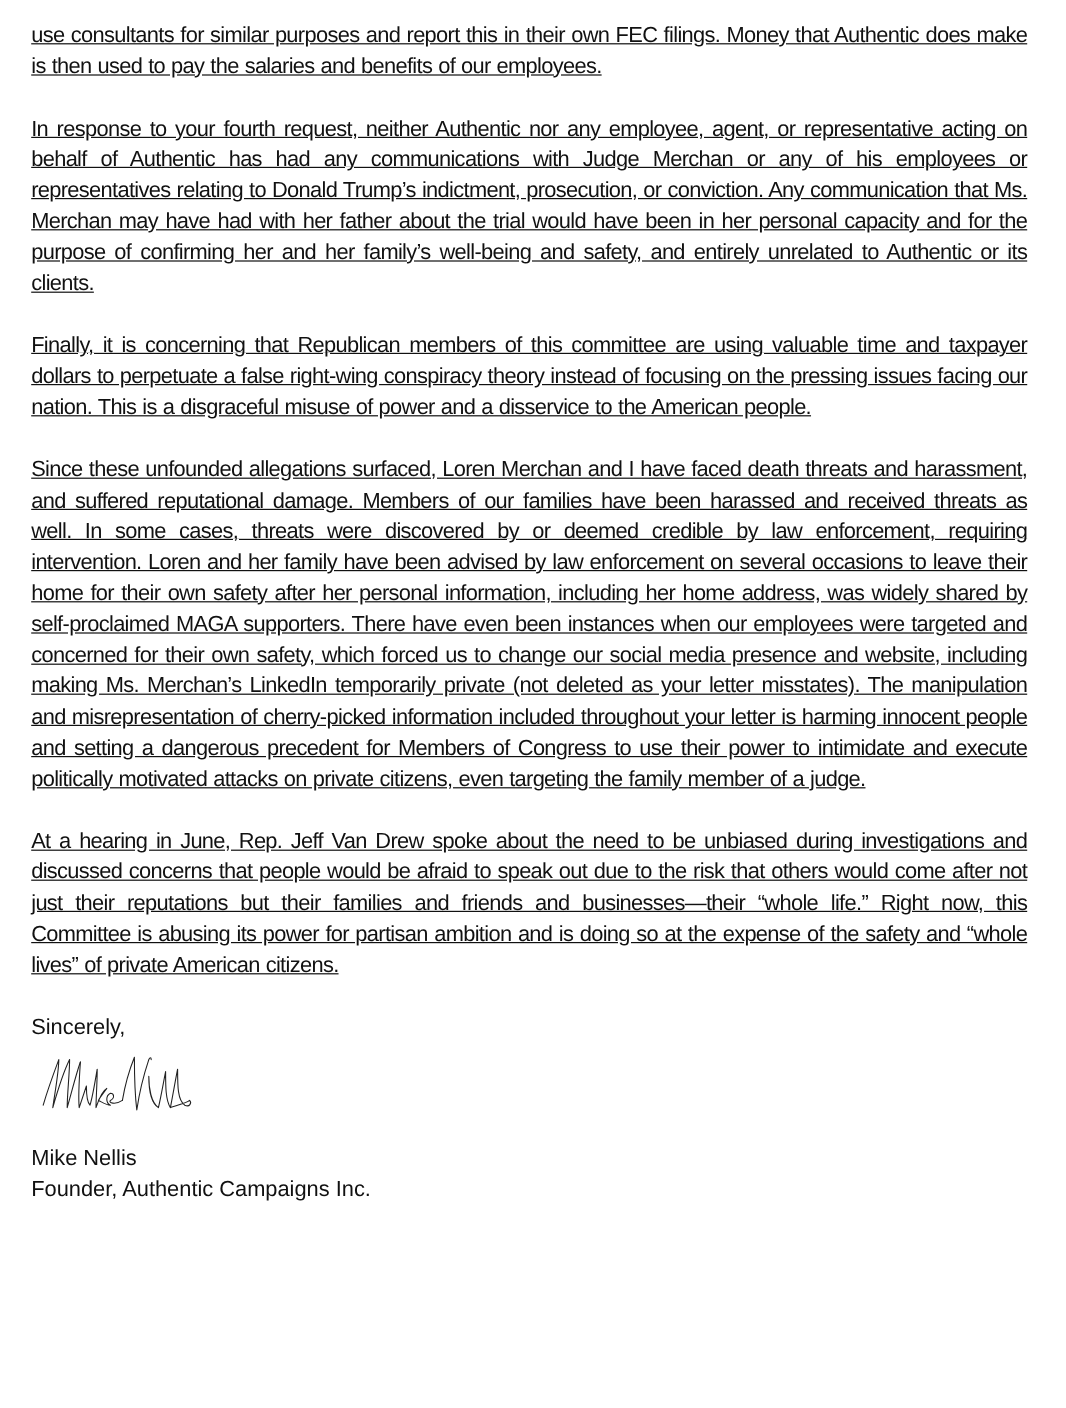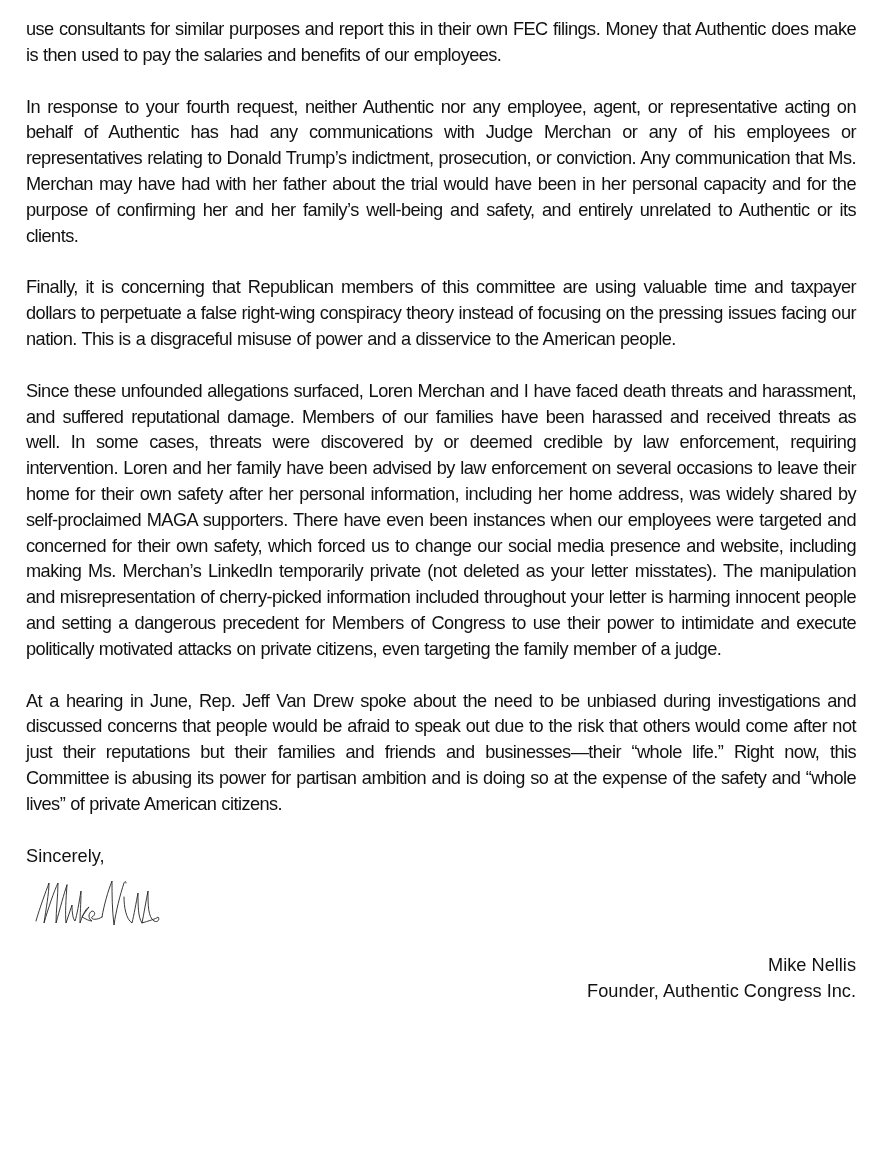--- a/index.html
+++ b/index.html
@@ -25,35 +25,36 @@
       font-size: 18.2px;
       line-height: 25.8px;
       text-align: justify;
       margin: 0 0 26px 0;
       letter-spacing: -0.55px;
       word-spacing: 0.5px;
       font-stretch: condensed;
     }
     .para.last-line-left {
       text-align-last: left;
+      text-decoration: underline;
     }
     .closing {
       font-family: Liberation Sans, sans-serif;
       font-size: 18.2px;
       line-height: 25.8px;
       margin: 0;
       letter-spacing: 0px;
     }
     .signature {
       display: block;
       width: 130px;
       height: 62px;
       margin: 8px 0 14px 6px;
     }
-    .sig-block { margin-bottom: 26px; text-align: right; }
+    .sig-block { margin-bottom: 26px; }
   </style>
 </head>
 <body>
 
 <div class="page">
   <p class="para last-line-left">use consultants for similar purposes and report this in their own FEC filings. Money that Authentic does make is then used to pay the salaries and benefits of our employees.</p>
   <p class="para last-line-left">In response to your fourth request, neither Authentic nor any employee, agent, or representative acting on behalf of Authentic has had any communications with Judge Merchan or any of his employees or representatives relating to Donald Trump’s indictment, prosecution, or conviction. Any communication that Ms. Merchan may have had with her father about the trial would have been in her personal capacity and for the purpose of confirming her and her family’s well-being and safety, and entirely unrelated to Authentic or its clients.</p>
   <p class="para last-line-left">Finally, it is concerning that Republican members of this committee are using valuable time and taxpayer dollars to perpetuate a false right-wing conspiracy theory instead of focusing on the pressing issues facing our nation. This is a disgraceful misuse of power and a disservice to the American people.</p>
   <p class="para last-line-left">Since these unfounded allegations surfaced, Loren Merchan and I have faced death threats and harassment, and suffered reputational damage. Members of our families have been harassed and received threats as well. In some cases, threats were discovered by or deemed credible by law enforcement, requiring intervention. Loren and her family have been advised by law enforcement on several occasions to leave their home for their own safety after her personal information, including her home address, was widely shared by self-proclaimed MAGA supporters. There have even been instances when our employees were targeted and concerned for their own safety, which forced us to change our social media presence and website, including making Ms. Merchan’s LinkedIn temporarily private (not deleted as your letter misstates). The manipulation and misrepresentation of cherry-picked information included throughout your letter is harming innocent people and setting a dangerous precedent for Members of Congress to use their power to intimidate and execute politically motivated attacks on private citizens, even targeting the family member of a judge.</p>
   <p class="para last-line-left">At a hearing in June, Rep. Jeff Van Drew spoke about the need to be unbiased during investigations and discussed concerns that people would be afraid to speak out due to the risk that others would come after not just their reputations but their families and friends and businesses—their “whole life.” Right now, this Committee is abusing its power for partisan ambition and is doing so at the expense of the safety and “whole lives” of private American citizens.</p>
@@ -68,16 +69,16 @@
       <path d="M35,8 C34,22 33,36 34,46 C36,40 38,34 40,28 C40,36 41,42 43,44 C45,38 47,26 49,14 C49,26 48,38 48,46 C50,40 53,32 57,30 C54,34 51,38 50,40 C54,42 57,44 60,44 C56,42 56,36 60,34 C63,34 64,38 60,40 C58,42 64,44 70,40"></path>
 
       <path d="M70,40 C72,28 76,14 80,4 C80,18 80,32 82,48 C84,34 88,18 92,6 C93,4 94,4 94,6"></path>
 
       <path d="M92,20 C92,30 94,42 100,46 C102,38 104,26 106,16 C106,28 106,40 110,46 C112,36 114,24 116,14 C116,28 116,40 122,44 C126,46 128,42 126,40 C124,42 116,44 110,46"></path>
     </g>
   </svg>
 
   <div class="sig-block">
     <p class="closing">Mike Nellis</p>
-    <p class="closing">Founder, Authentic Congress Inc.</p>
+    <p class="closing">Founder, Authentic Campaigns Inc.</p>
   </div>
 
 </div>
 
 </body></html>

